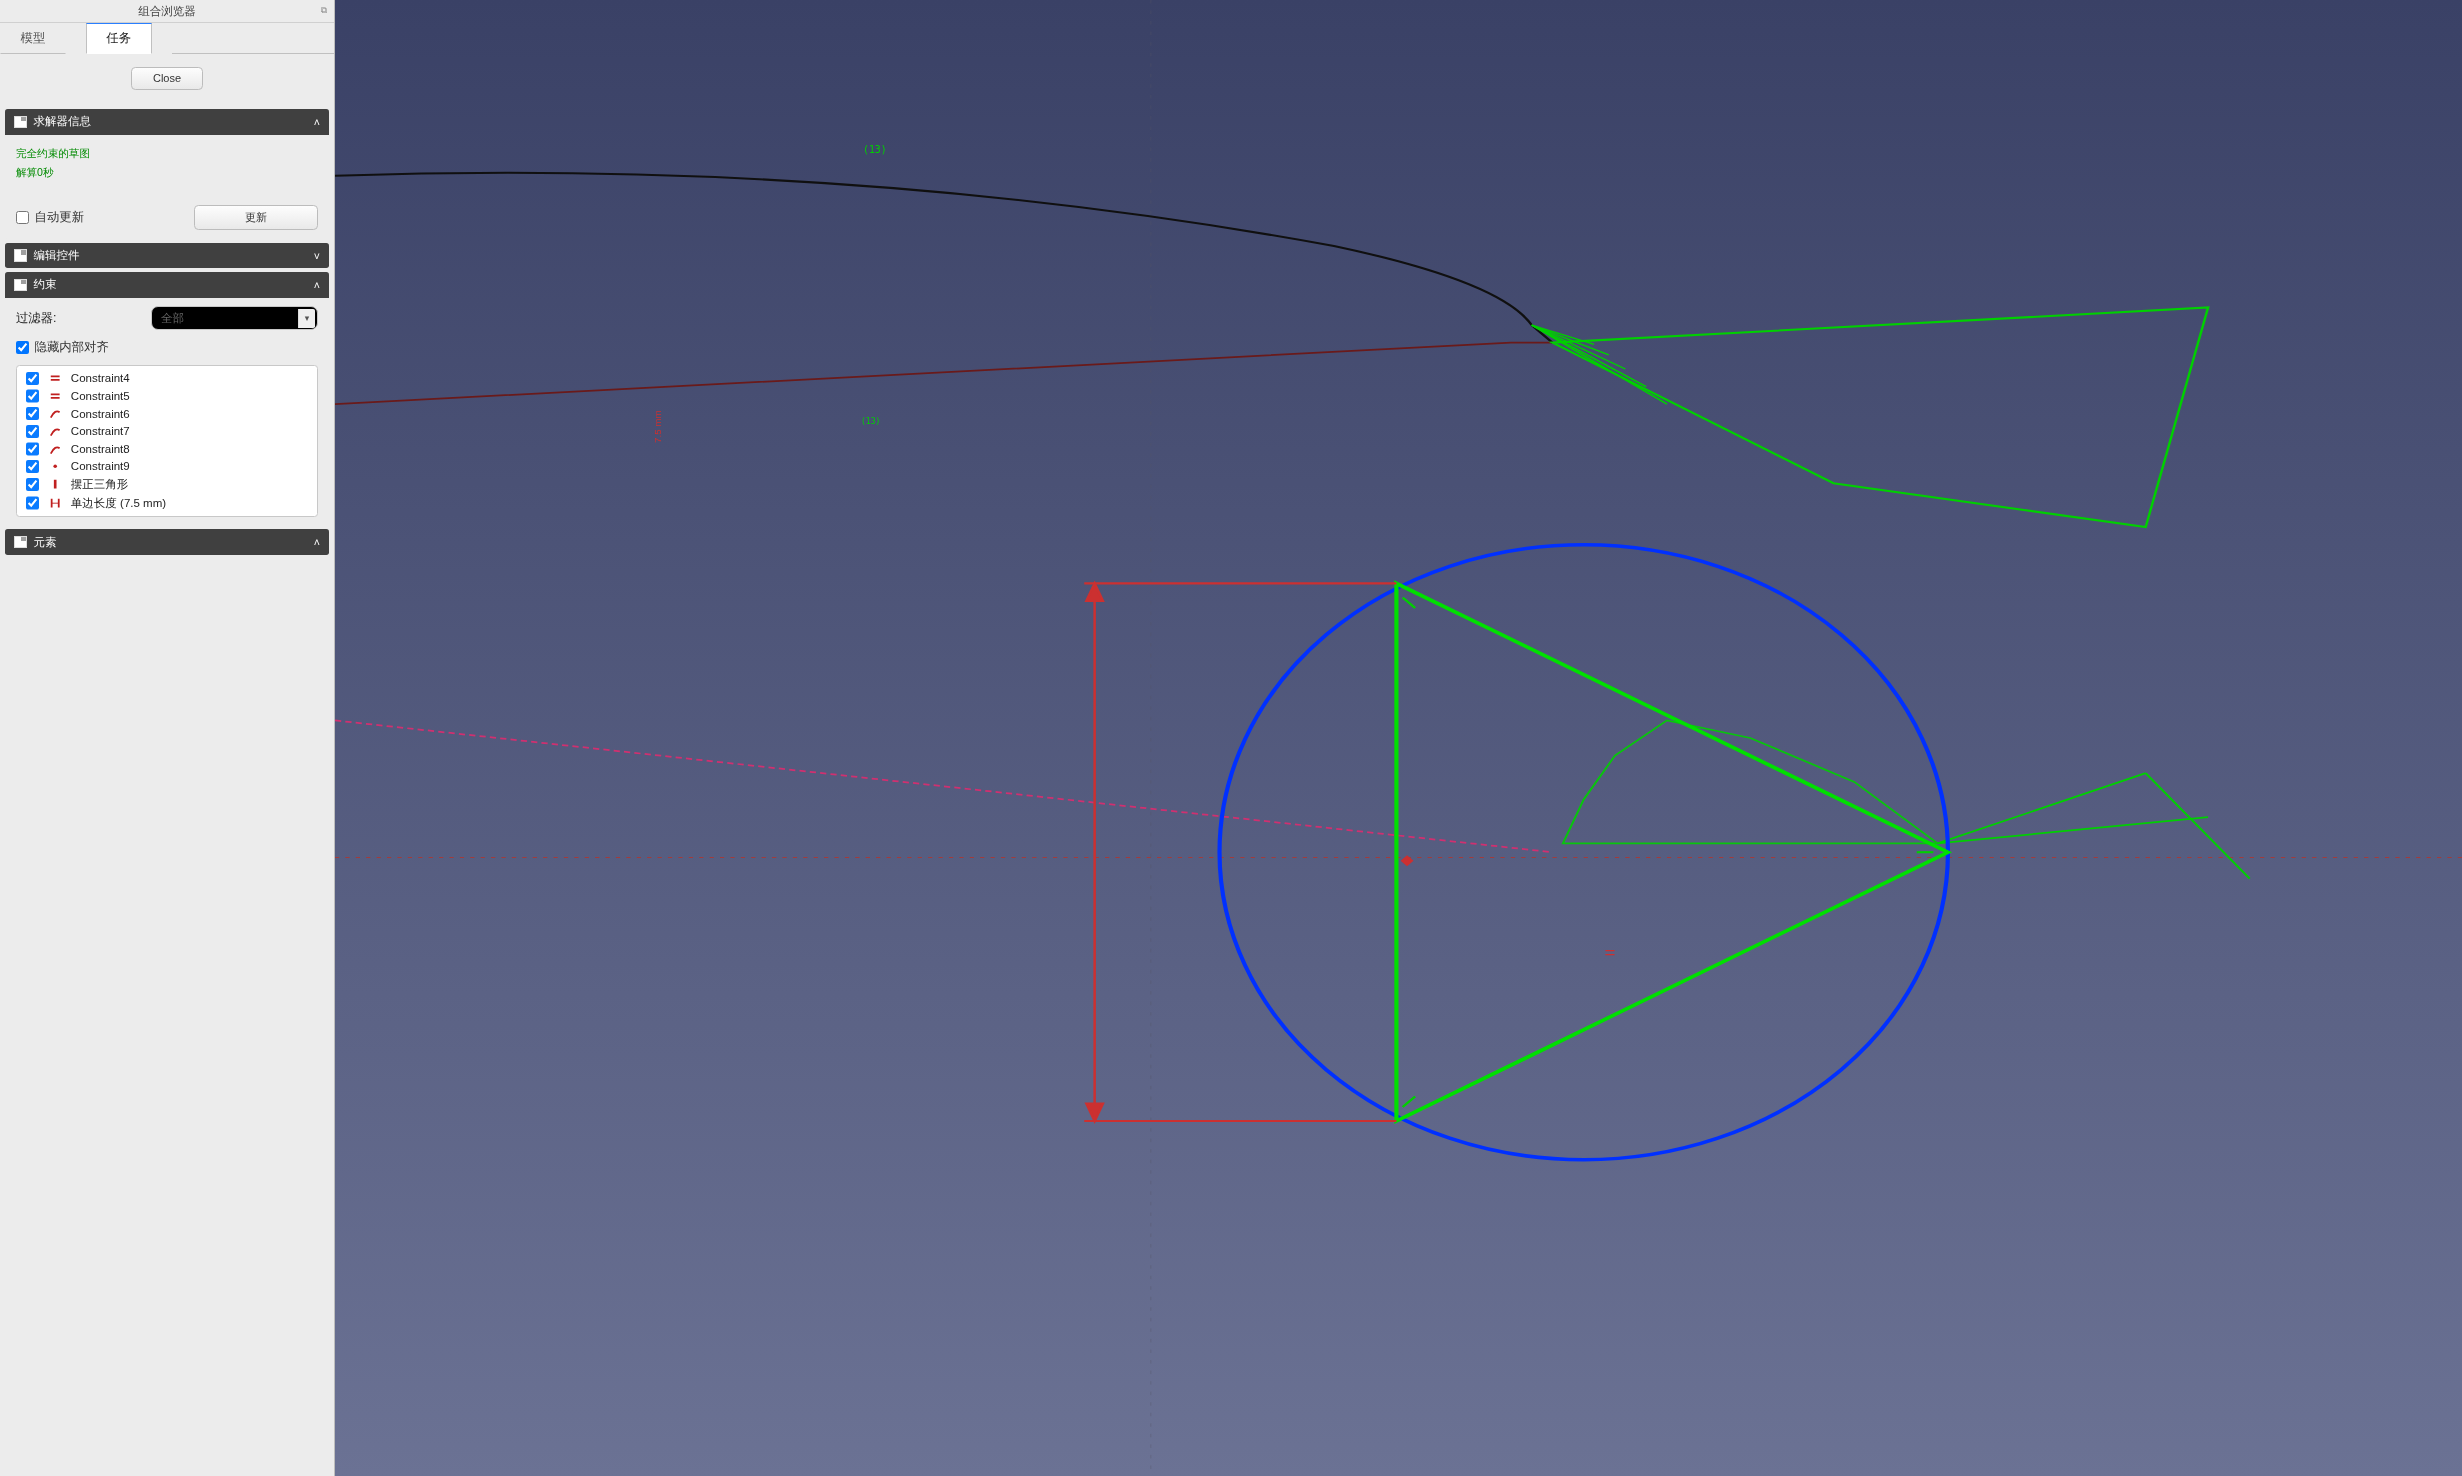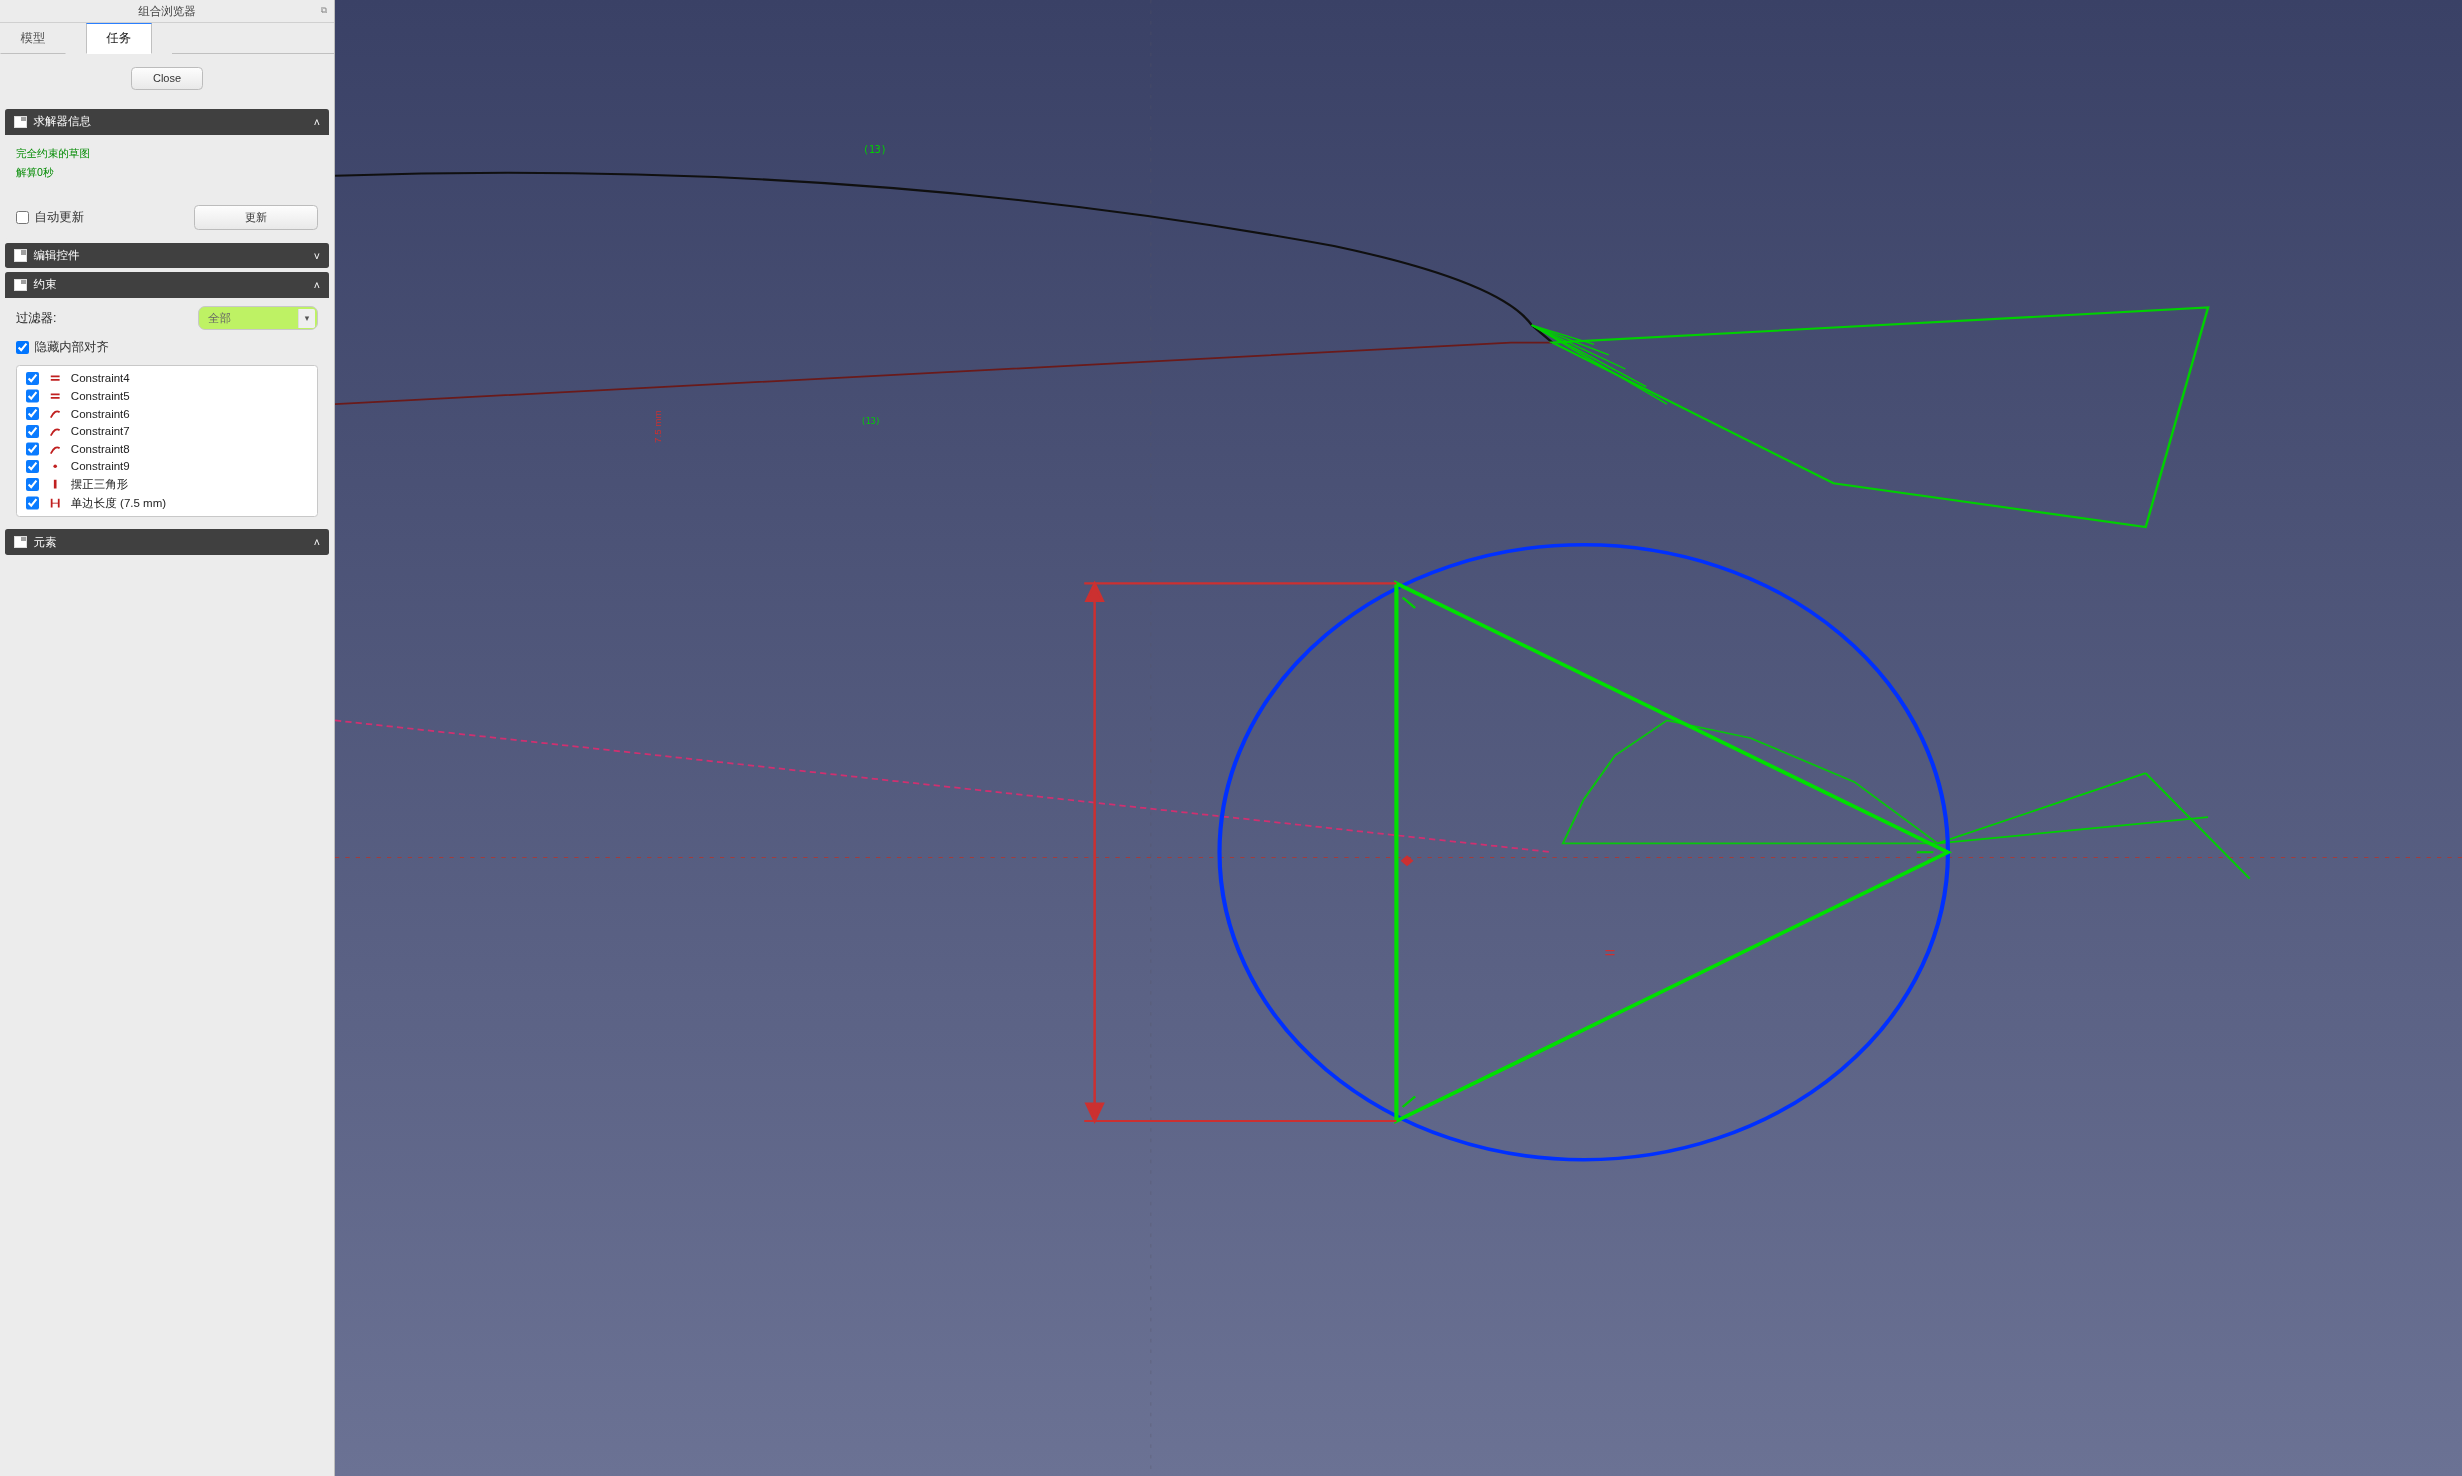--- a/index.html
+++ b/index.html
@@ -56,22 +56,22 @@
 .section-body { background: #ececec; padding: 8.9px 10.6px; }
 
 .solver-status { color: #008a00; font-size: 10.6px; line-height: 1.8; }
 .solver-row2 { display: flex; align-items: center; margin-top: 23px; gap: 7px; }
 .chk-lbl { display: flex; align-items: center; font-size: 12.4px; color: #333; gap: 5.3px; }
 input[type=checkbox] { width: 13.3px; height: 13.3px; }
 
 .filter-row { display: flex; align-items: center; margin-bottom: 8.9px; }
 .filter-row label { font-size: 12.4px; color: #222; }
 .combo {
-  margin-left: auto; background: #bef264; border: 0.9px solid #c8c8c8; border-radius: 7px;
-  padding: 3.5px 23px 3.5px 8.9px; font-size: 11.5px; color: #666; position: relative; width: 120px;
+  margin-left: auto; background: #000000; border: 0.9px solid #c8c8c8; border-radius: 7px;
+  padding: 3.5px 23px 3.5px 8.9px; font-size: 11.5px; color: #666; position: relative; width: 167px;
 }
 .combo .dd { position: absolute; right: 1.8px; top: 1.8px; bottom: 1.8px; width: 17.7px;
   background: #efefef; border-left: 0.9px solid #ddd; display: flex; align-items: center; justify-content: center;
   font-size: 8.9px; color: #555; border-radius: 0 1.8px 1.8px 0;
 }
 
 .constraint-list {
   background: #fff; border: 0.9px solid #c8c8c8; border-radius: 3.5px;
   margin-top: 8.9px; max-height: 168px; overflow-y: auto; padding: 3.5px 0;
 }

